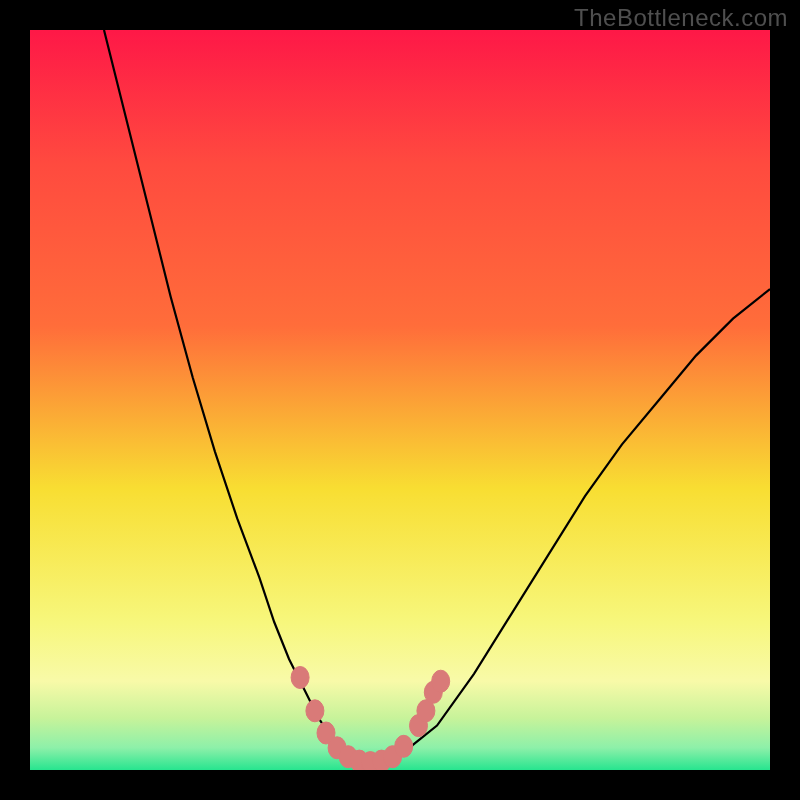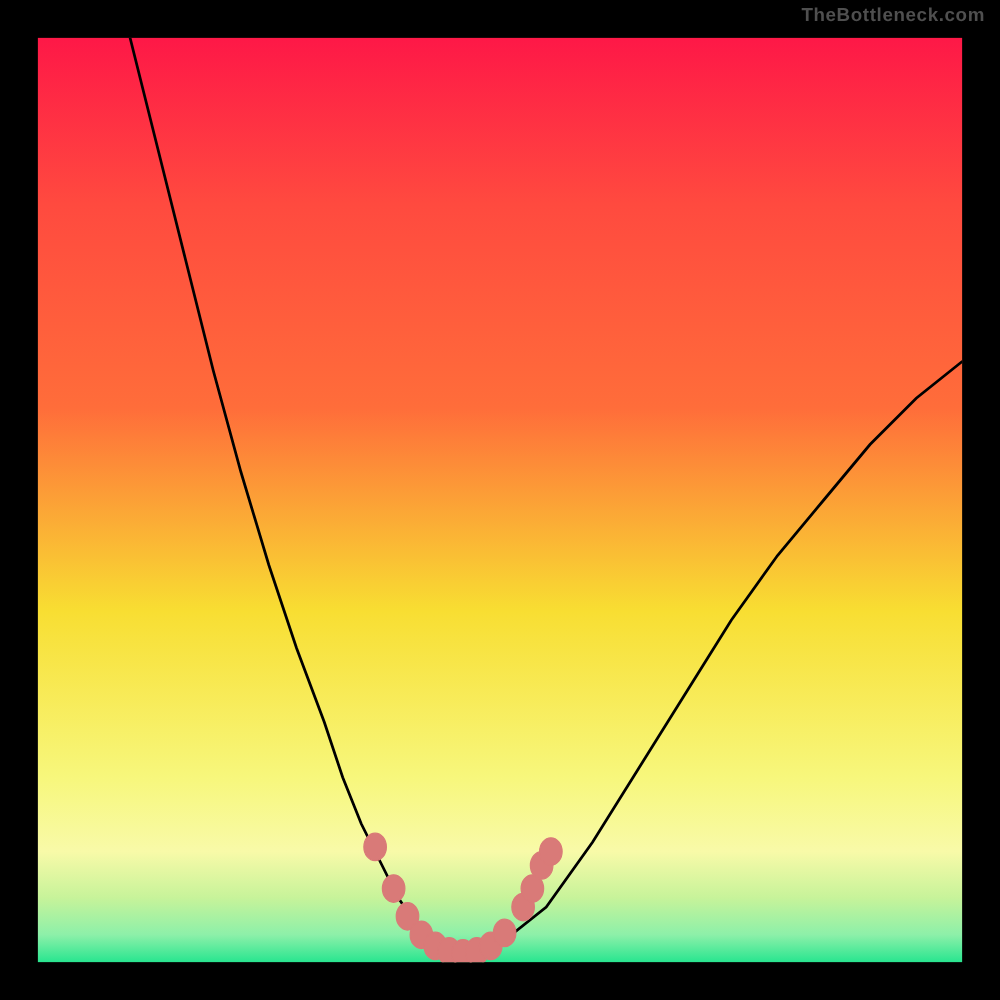--- a/index.html
+++ b/index.html
@@ -15,22 +15,22 @@
     position: relative;
     width: 800px;
     height: 800px;
     background: #000;
   }
   .watermark {
     position: absolute;
     top: 4px;
     right: 12px;
     color: #4f4f4f;
-    font-size: 15px;
-    font-weight: 700;
+    font-size: 24px;
+    font-weight: 400;
     letter-spacing: 0.5px;
     z-index: 10;
     user-select: none;
   }
   .plot-area {
     position: absolute;
     left: 30px;
     top: 30px;
     width: 740px;
     height: 740px;

